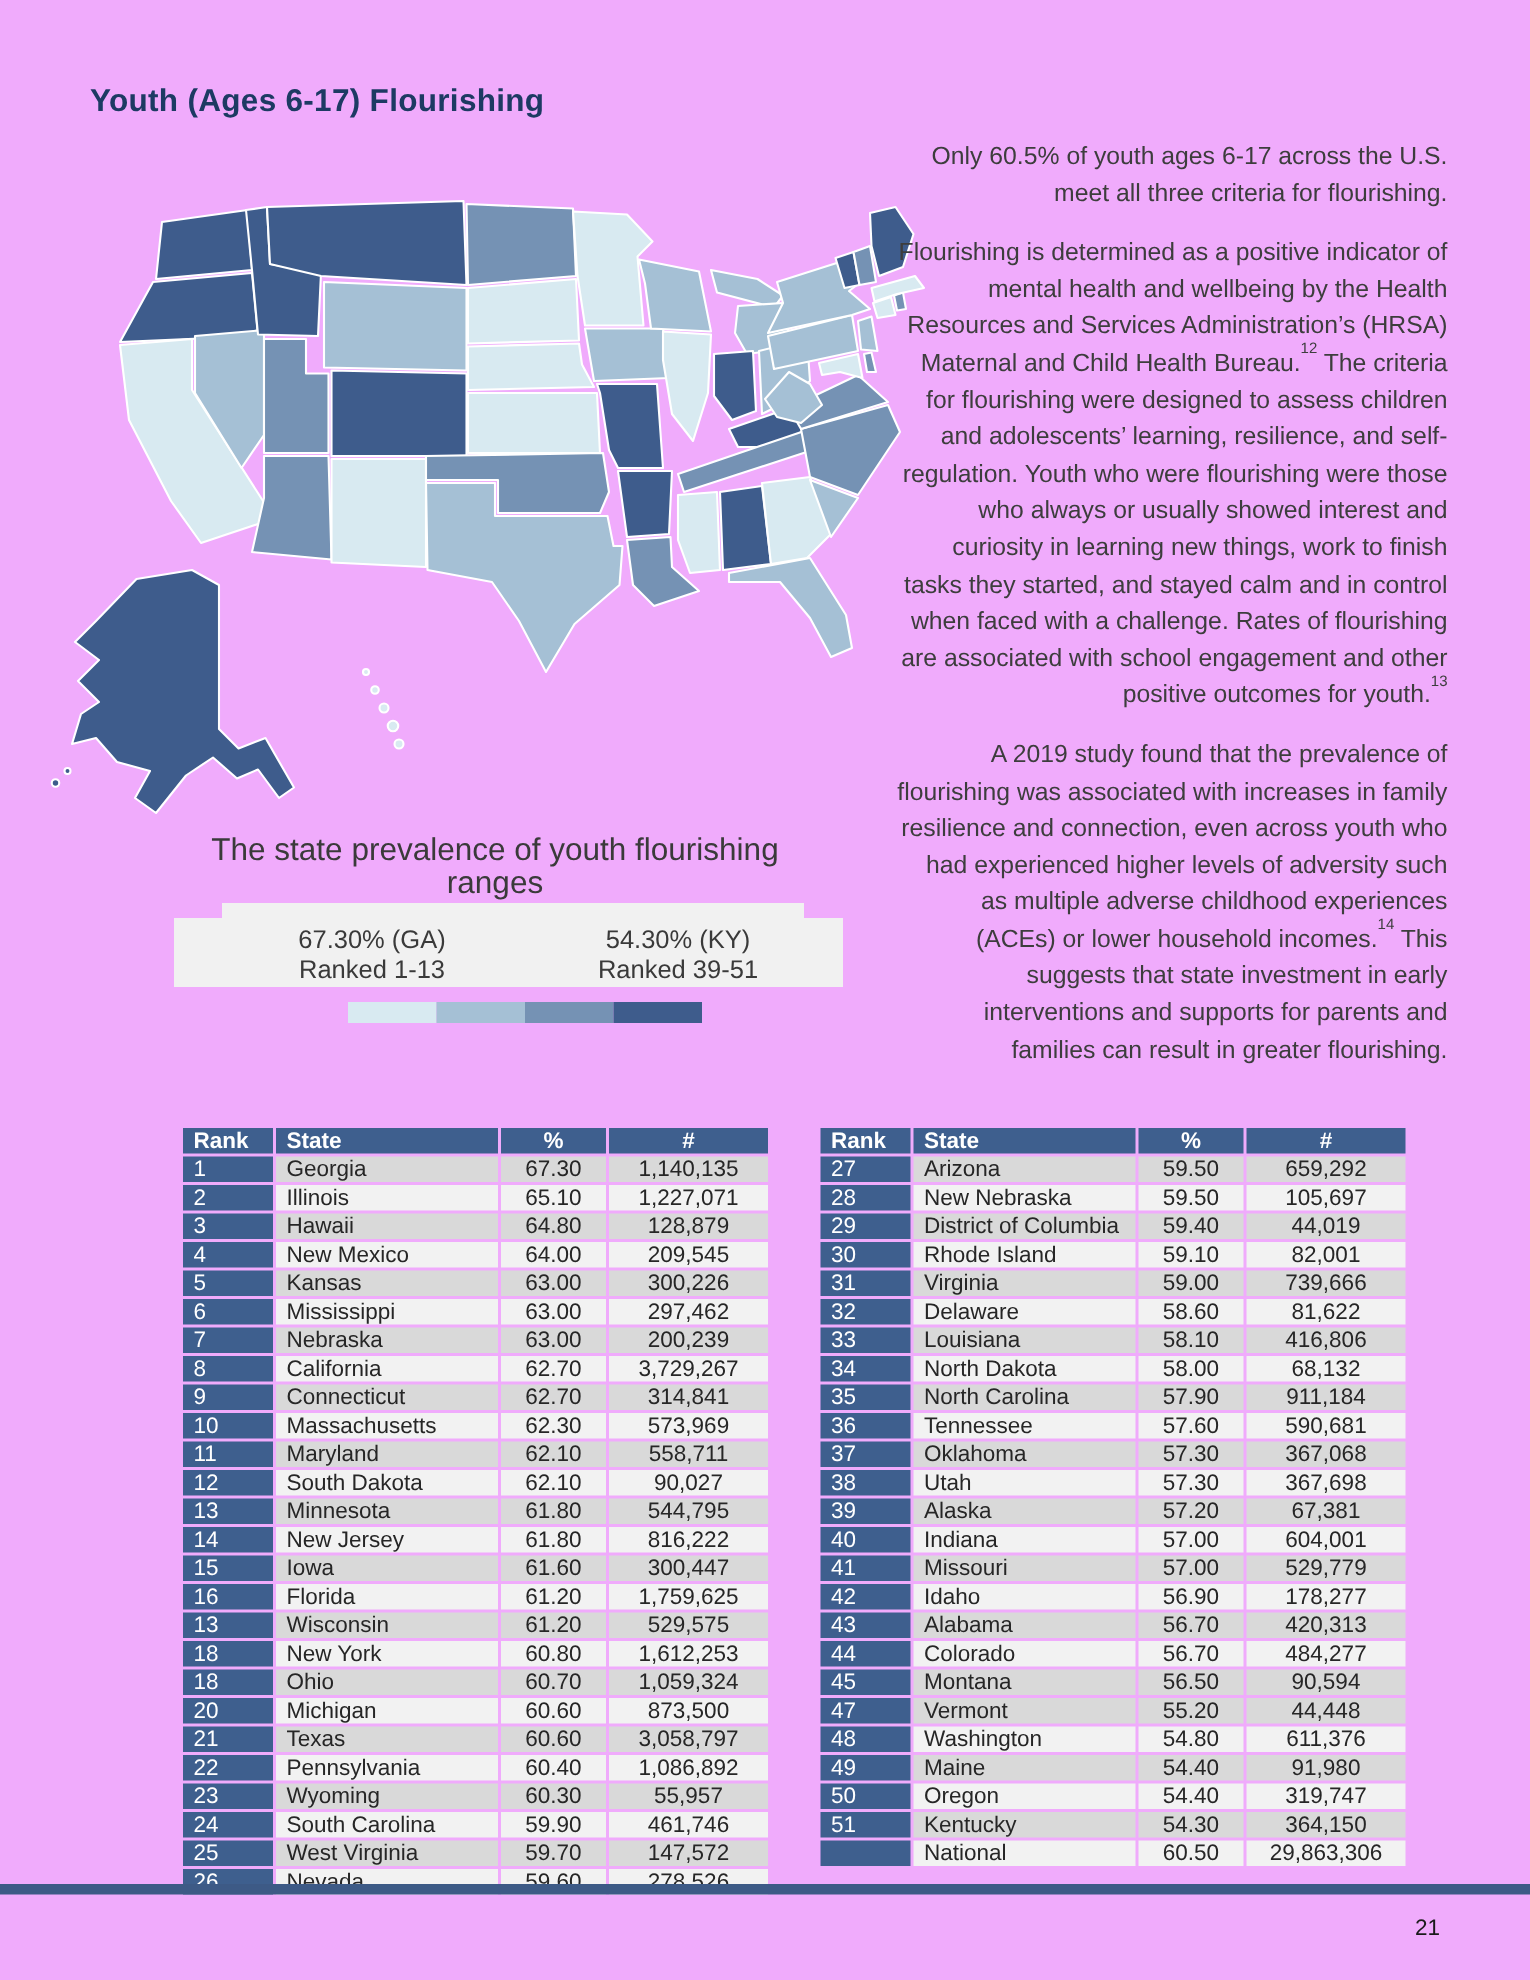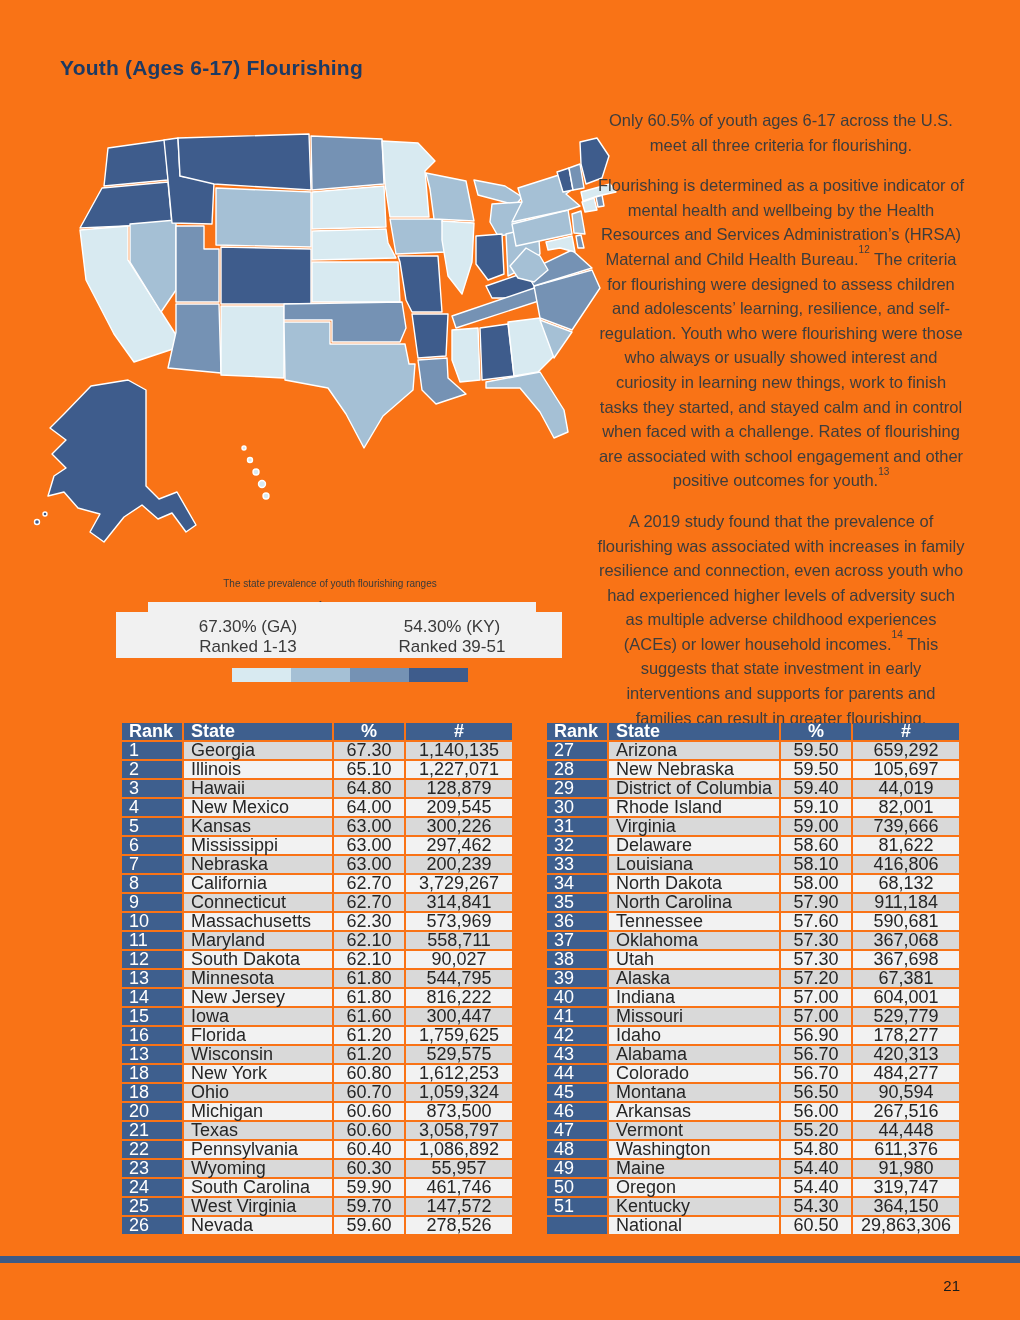--- a/index.html
+++ b/index.html
@@ -1,41 +1,41 @@
 <!DOCTYPE html>
 <html style="--title-navy: #1d3a63; --table-head: #3e5f8e; --row-dark: #d9d9d9; --row-light: #f2f2f2; --footer-bar: #3d5a86;"><head>
 <meta charset="utf-8">
 <style>
   html,body{margin:0;padding:0;background:#ffffff;}
-  .page{position:relative;width:1020px;height:1320px;background:#f97316;
+  .page{position:relative;width:1020px;height:1320px;background:#f0abfc;
         font-family:"Liberation Sans",sans-serif;overflow:hidden;}
   .page-title{position:absolute;left:60px;top:56px;font-size:21px;font-weight:bold;
         color:var(--title-navy,#1d3a63);letter-spacing:.2px;}
   
   .map-wrap{position:absolute;left:28px;top:116px;width:592px;height:436px;}
   .map-wrap svg{width:100%;height:100%;}
   .map-wrap [data-state]{stroke:#ffffff;stroke-width:1.4;stroke-linejoin:round;}
   
   .intro-col{position:absolute;left:597px;top:92px;width:368px;text-align:right;
         font-size:16.5px;line-height:24.6px;color:#3d3d3d;}
-  .intro-col p{margin:16px 0 15px 0;text-align:center;}
+  .intro-col p{margin:0 0 15px 0;}
   .intro-col sup{font-size:10px;position:relative;top:-5px;line-height:0;}
   
-  .legend-head{position:absolute;left:120px;top:573px;width:420px;text-align:center;
-        font-size:10px;line-height:22px;color:#3a3a3a;}
+  .legend-head{position:absolute;left:120px;top:556px;width:420px;text-align:center;
+        font-size:21px;line-height:22px;color:#3a3a3a;}
   .legend-box1{position:absolute;left:148px;top:602px;width:388px;height:30px;background:#f1f1f1;}
   .legend-box2{position:absolute;left:116px;top:612px;width:446px;height:46px;background:#f1f1f1;}
   .legend-stat{position:absolute;top:617px;width:160px;text-align:center;
         font-size:17px;line-height:19.5px;color:#3a3a3a;}
   .legend-stat.max{left:168px;} .legend-stat.min{left:372px;}
   .swatch-bar{position:absolute;left:232px;top:668px;height:14px;font-size:0;}
   .swatch{display:inline-block;width:59px;height:14px;}
   
-  .rank-table{position:absolute;top:721px;border-collapse:separate;border-spacing:2px;
-        font-size:18px;color:#262626;}
+  .rank-table{position:absolute;top:750px;border-collapse:separate;border-spacing:2px;
+        font-size:15px;color:#262626;}
   .rank-table.left{left:120px;} .rank-table.right{left:545px;}
   .rank-table th,.rank-table td{height:15px;line-height:15px;padding:1px 7px;white-space:nowrap;}
   .rank-table th{background:var(--table-head,#3e5f8e);color:#fff;font-weight:bold;text-align:left;}
   .rank-table th.pct,.rank-table th.num{text-align:center;}
   .rank-table col.c-rank{width:60px;} .rank-table col.c-state{width:148px;}
   .rank-table col.c-pct{width:70px;} .rank-table col.c-num{width:106px;}
   .rank-table td.rank{background:var(--table-head,#3e5f8e);color:#fff;}
   .rank-table tr.odd td.state,.rank-table tr.odd td.pct,.rank-table tr.odd td.num{background:var(--row-dark,#d9d9d9);}
   .rank-table tr.even td.state,.rank-table tr.even td.pct,.rank-table tr.even td.num{background:var(--row-light,#f2f2f2);}
   .rank-table td.pct,.rank-table td.num{text-align:center;}
@@ -439,26 +439,20 @@
           <td class="state">Colorado</td>
           <td class="pct">56.70</td>
           <td class="num">484,277</td>
         </tr>
         <tr class="odd">
           <td class="rank">45</td>
           <td class="state">Montana</td>
           <td class="pct">56.50</td>
           <td class="num">90,594</td>
         </tr>
-        <tr class="even">
-          <td class="rank">46</td>
-          <td class="state">Arkansas</td>
-          <td class="pct">56.00</td>
-          <td class="num">267,516</td>
-        </tr>
         <tr class="odd">
           <td class="rank">47</td>
           <td class="state">Vermont</td>
           <td class="pct">55.20</td>
           <td class="num">44,448</td>
         </tr>
         <tr class="even">
           <td class="rank">48</td>
           <td class="state">Washington</td>
           <td class="pct">54.80</td>

